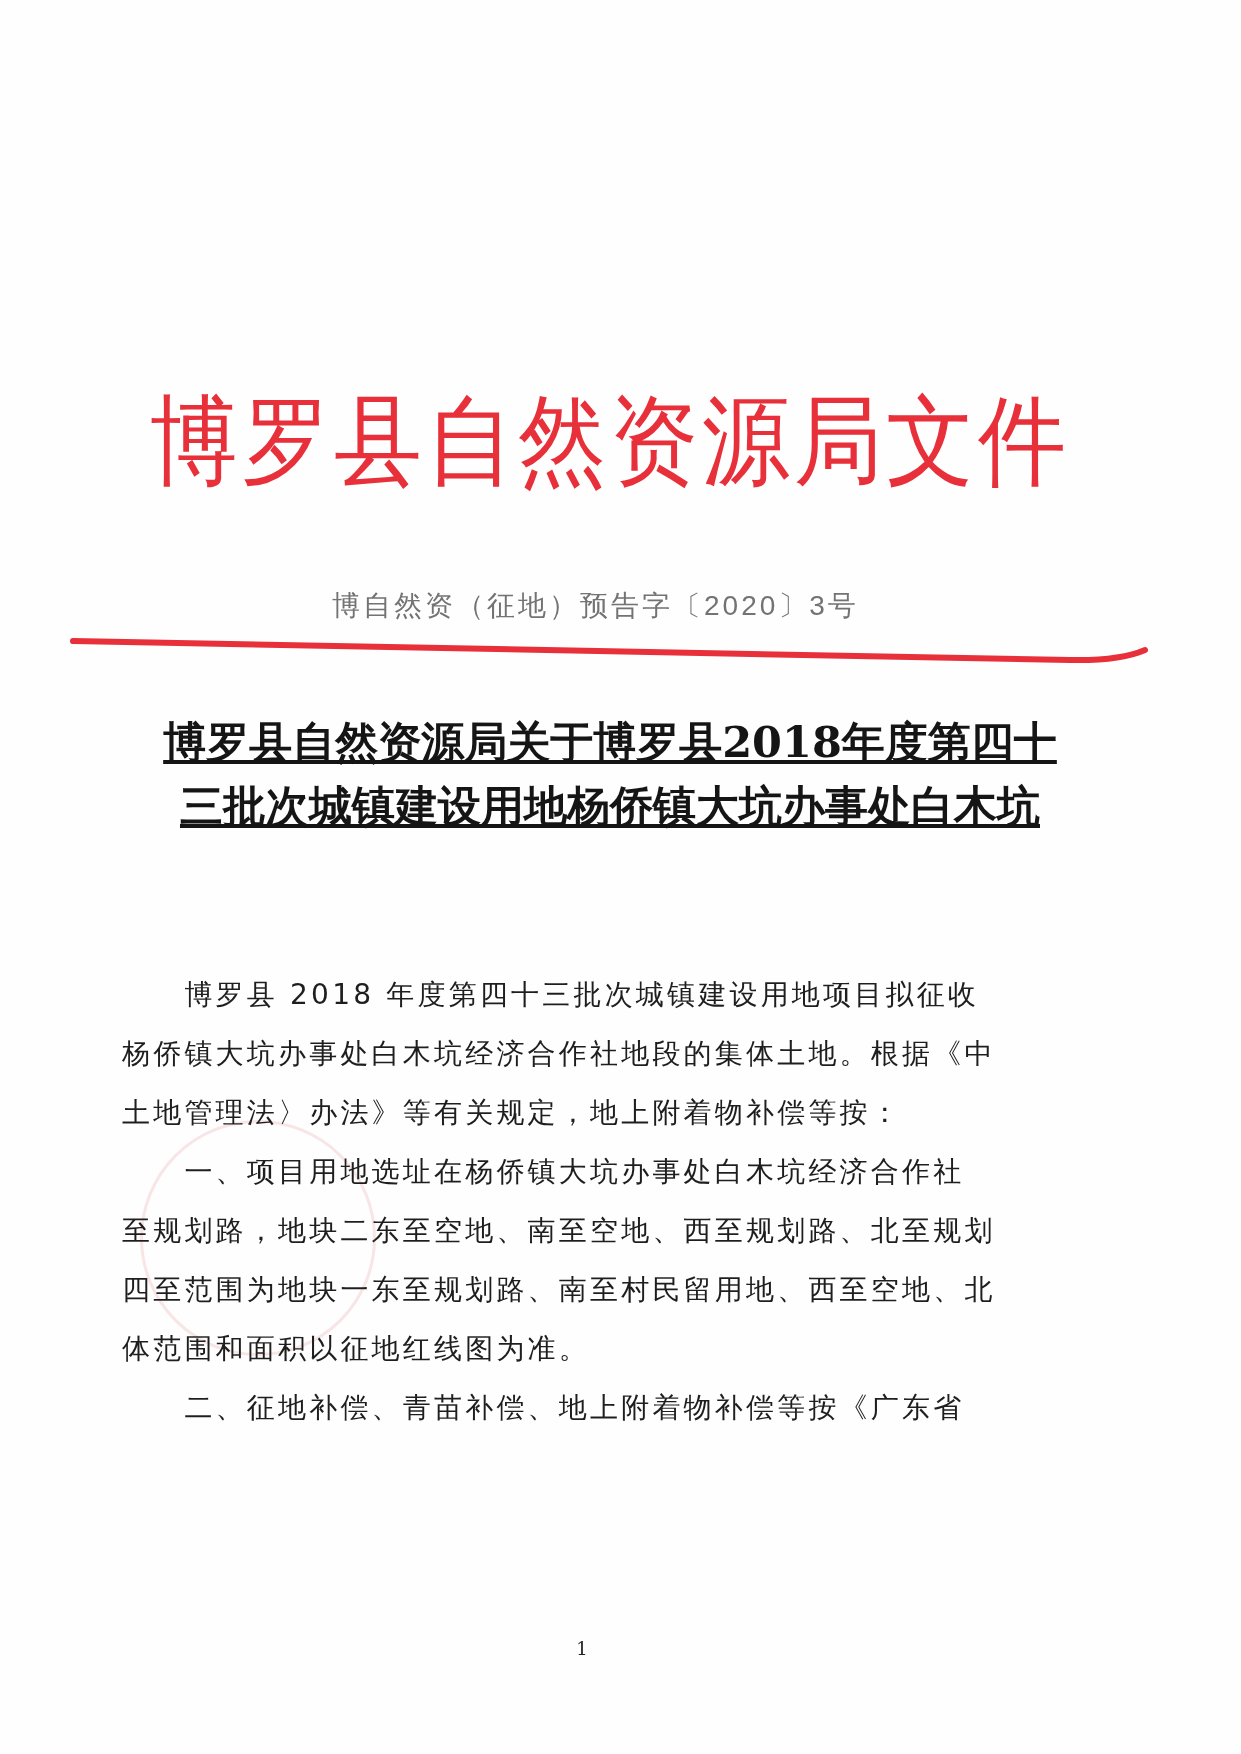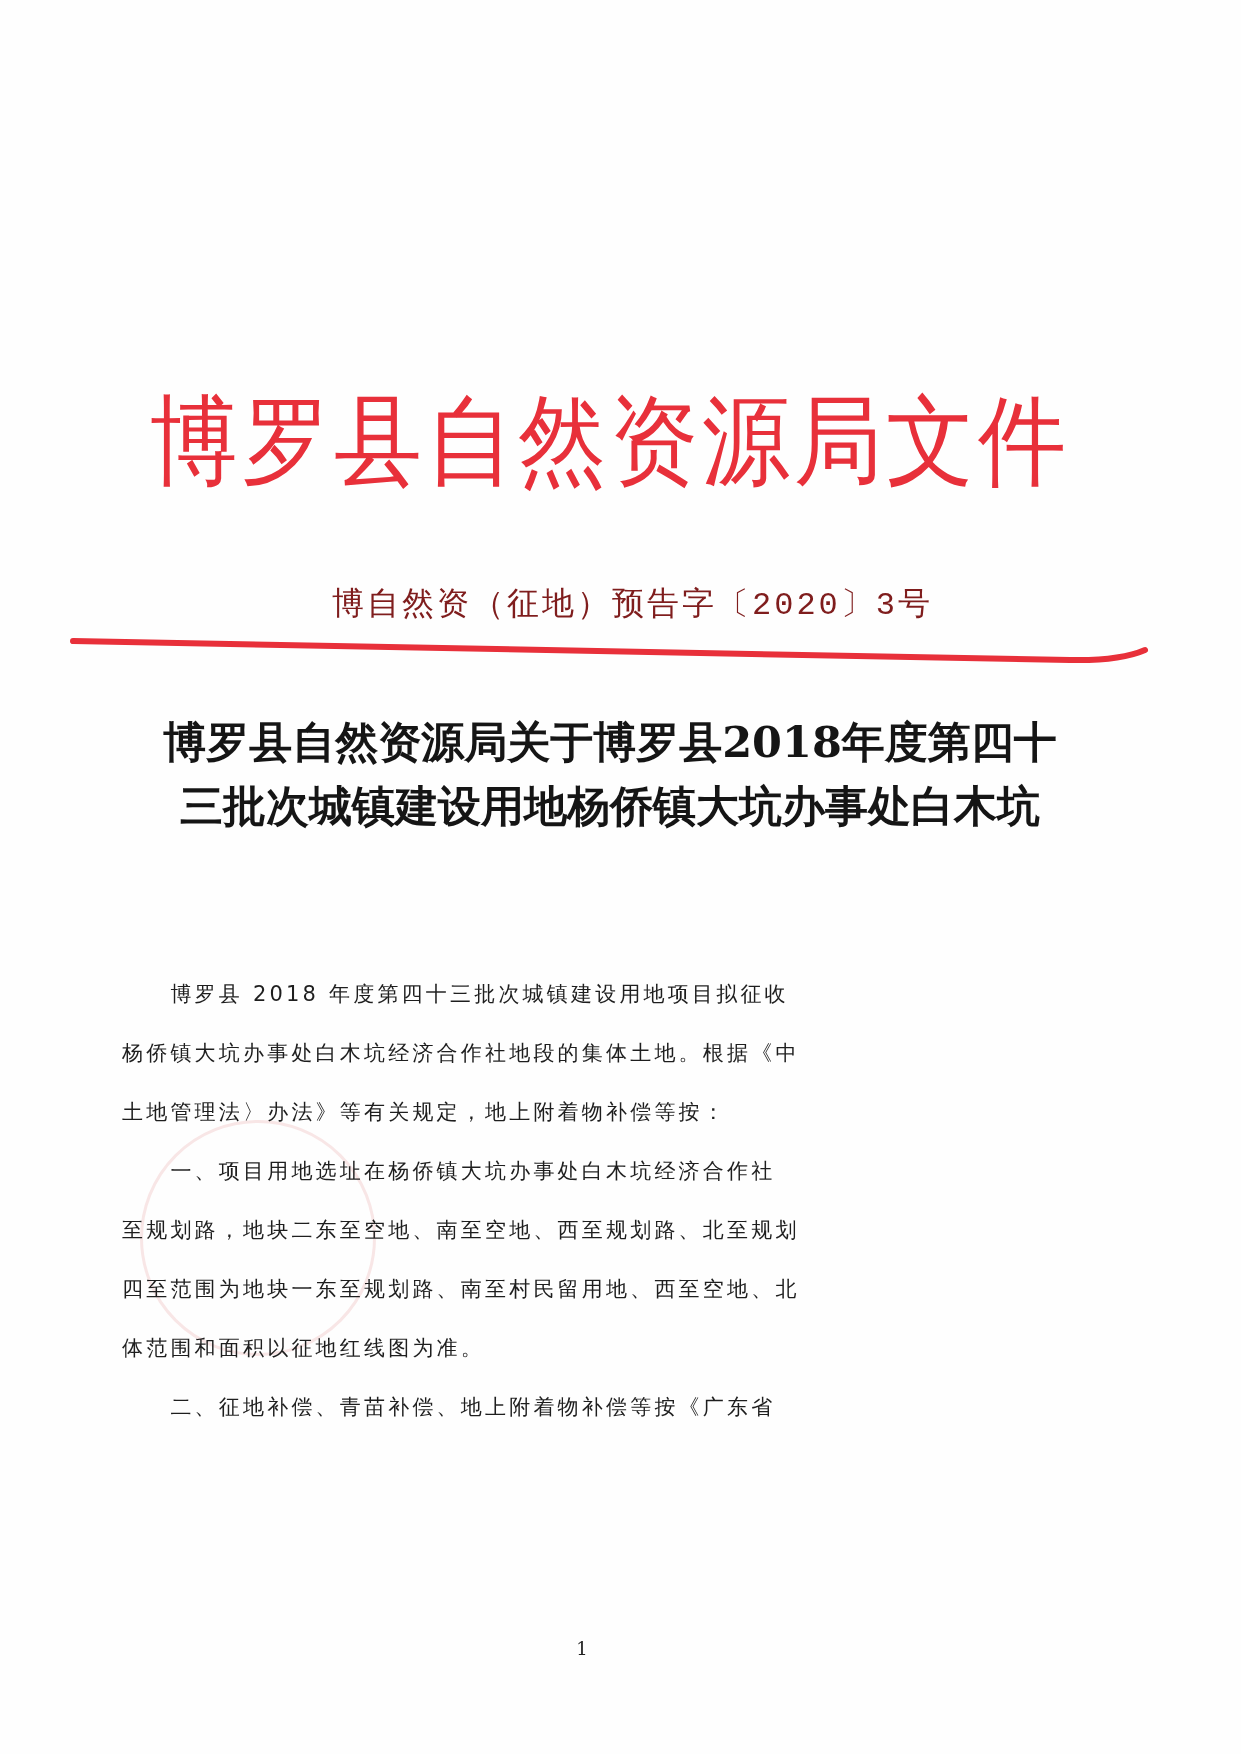--- a/index.html
+++ b/index.html
@@ -9,44 +9,44 @@
 
   .red-header {
     position: absolute; left: 150px; top: 380px; width: 940px;
     font-family: "DejaVu Sans", "Liberation Sans", sans-serif;
     font-size: 88px; line-height: 110px; color: #e8303a;
     letter-spacing: 4px; white-space: nowrap;
     transform: scaleY(1.12); transform-origin: top left;
   }
   .doc-number {
     position: absolute; left: 332px; top: 586px; width: 600px;
-    font-family: Liberation Mono, monospace;
-    font-size: 32px; line-height: 40px; color: #7f1d1d;
+    font-family: Liberation Sans, sans-serif;
+    font-size: 28px; line-height: 40px; color: #737373;
     letter-spacing: 3px; white-space: nowrap;
   }
   .red-rule { position: absolute; left: 70px; top: 628px; width: 1090px; height: 50px; }
 
   .title {
     position: absolute; left: 130px; top: 710px; width: 960px;
     font-family: "DejaVu Serif", "Liberation Serif", serif;
     font-weight: bold; font-size: 43px; line-height: 64px; color: #151515;
     text-align: center;
   }
-  .title .line { display: block; white-space: nowrap; }
+  .title .line { display: block; white-space: nowrap; text-decoration: underline; }
 
   .seal {
     position: absolute; left: 140px; top: 1120px; width: 230px; height: 230px;
     border-radius: 50%; border: 3px solid rgba(220, 120, 120, 0.18);
     pointer-events: none;
   }
 
   .body {
     position: absolute; left: 122px; top: 965px; width: 950px;
     font-family: "DejaVu Sans", "Liberation Sans", sans-serif;
-    font-size: 21px; line-height: 59px; color: #1e1e1e;
+    font-size: 28px; line-height: 59px; color: #1e1e1e;
     letter-spacing: 3.2px;
   }
   .body .row { display: block; white-space: nowrap; height: 59px; }
 
   .page-number {
     position: absolute; left: 572px; top: 1637px; width: 20px;
     font-family: "DejaVu Serif", "Liberation Serif", serif;
     font-size: 18px; line-height: 24px; color: #222; text-align: center;
   }
 </style>

